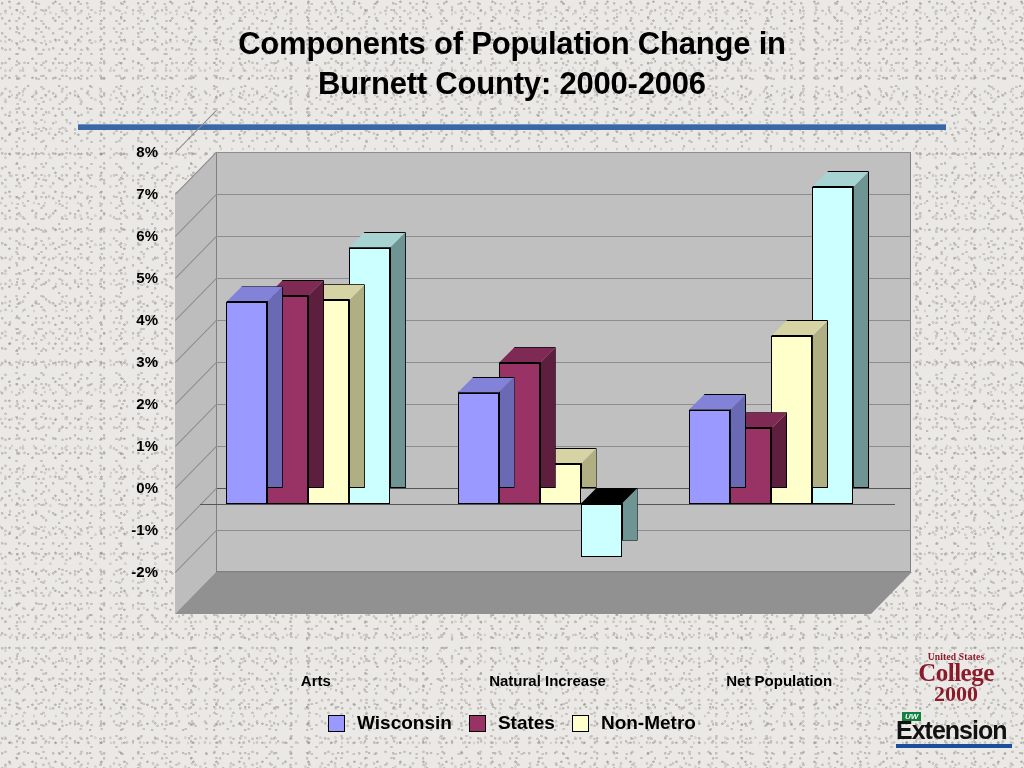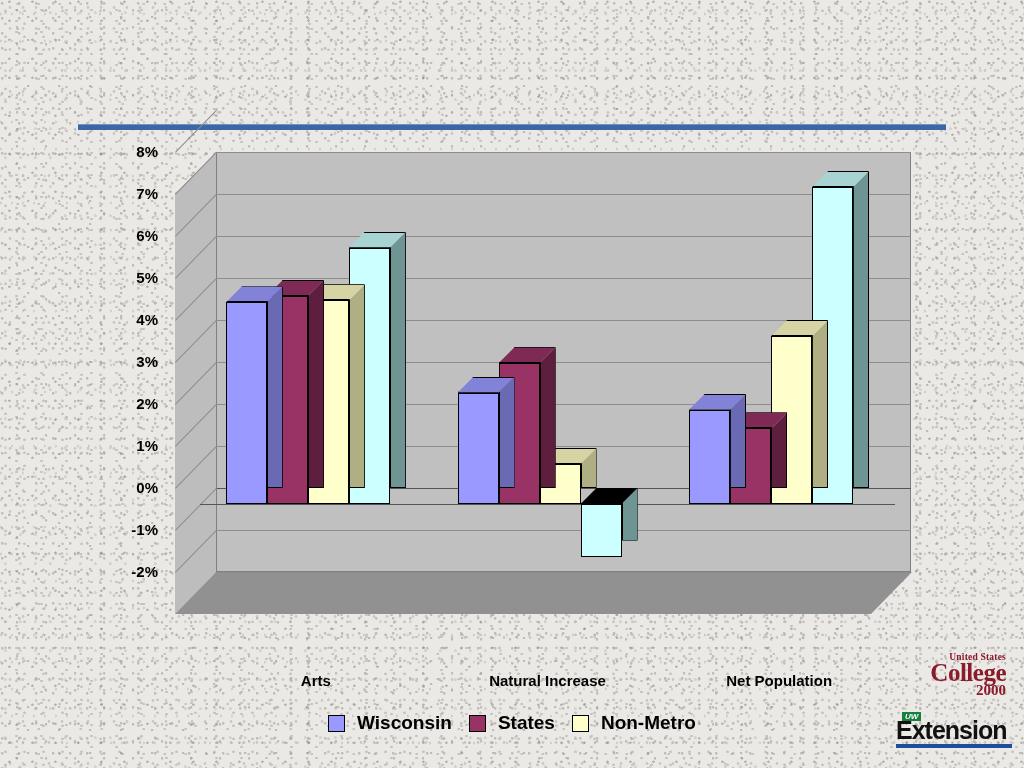--- a/index.html
+++ b/index.html
@@ -98,37 +98,41 @@
   .leg .sw{width:15px;height:15px;border:1px solid #000;}
   .leg .lb{font-size:19px;font-weight:bold;color:#000;white-space:nowrap;}
 
   
   #uws{position:absolute;left:10px;top:710px;width:118px;height:48px;}
   #uws .t1{font-size:7.5px;letter-spacing:.4px;color:#3b3228;font-family:"Liberation Serif",serif;white-space:nowrap;}
   #uws .t2{font-size:21px;font-style:italic;font-weight:bold;color:#1a1510;font-family:"Liberation Serif",serif;line-height:.95;letter-spacing:-.5px;}
   #uws .bar{position:absolute;left:22px;top:33px;width:92px;height:7px;background:#e4c76a;}
   #uws .t3{position:absolute;left:24px;top:40px;font-size:4.6px;color:#4a4038;letter-spacing:.3px;white-space:nowrap;}
 
-  #census{position:absolute;right:18px;top:652px;width:100px;text-align:right;}
+  #census{position:absolute;right:18px;top:652px;width:100px;text-align:center;}
   #census .c1{font-size:9.5px;font-weight:bold;color:#8b1a2b;font-family:"Liberation Serif",serif;letter-spacing:.2px;}
   #census .c2{font-size:25px;font-weight:bold;color:#8b1a2b;font-family:"Liberation Serif",serif;line-height:.86;letter-spacing:-.5px;}
-  #census .c3{font-size:15px;font-weight:bold;color:#8b1a2b;font-family:"Liberation Serif",serif;line-height:.9;}
+  #census .c3{font-size:22px;font-weight:bold;color:#8b1a2b;font-family:"Liberation Serif",serif;line-height:.9;}
 
   #ext{position:absolute;right:10px;top:712px;width:118px;height:42px;}
   #ext .e1{position:absolute;left:6px;top:0;font-size:8px;font-weight:bold;color:#fff;background:#15803d;padding:0 3px;font-style:italic;}
   #ext .e2{position:absolute;left:0;top:6px;font-size:25px;font-weight:bold;color:#111;letter-spacing:-1px;line-height:1;}
   #ext .e3{position:absolute;left:0;top:32px;width:116px;height:4px;background:#1b4f9c;}
 </style>
 </head>
 <body>
 
 <div id="bg"></div>
 
 <div id="root">
 
+  <div id="title">
+    <span class="l1">Components of Population Change in</span>
+    <span class="l2">Burnett County: 2000-2006</span>
+  </div>
 
   <div id="rule"></div>
 
   <div id="chart">
 
     <div id="ywrap">
         <div class="ylabel" style="top: 4px;">8%</div>
         <div class="ylabel" style="top: 46px;">7%</div>
         <div class="ylabel" style="top: 88px;">6%</div>
         <div class="ylabel" style="top: 130px;">5%</div>

